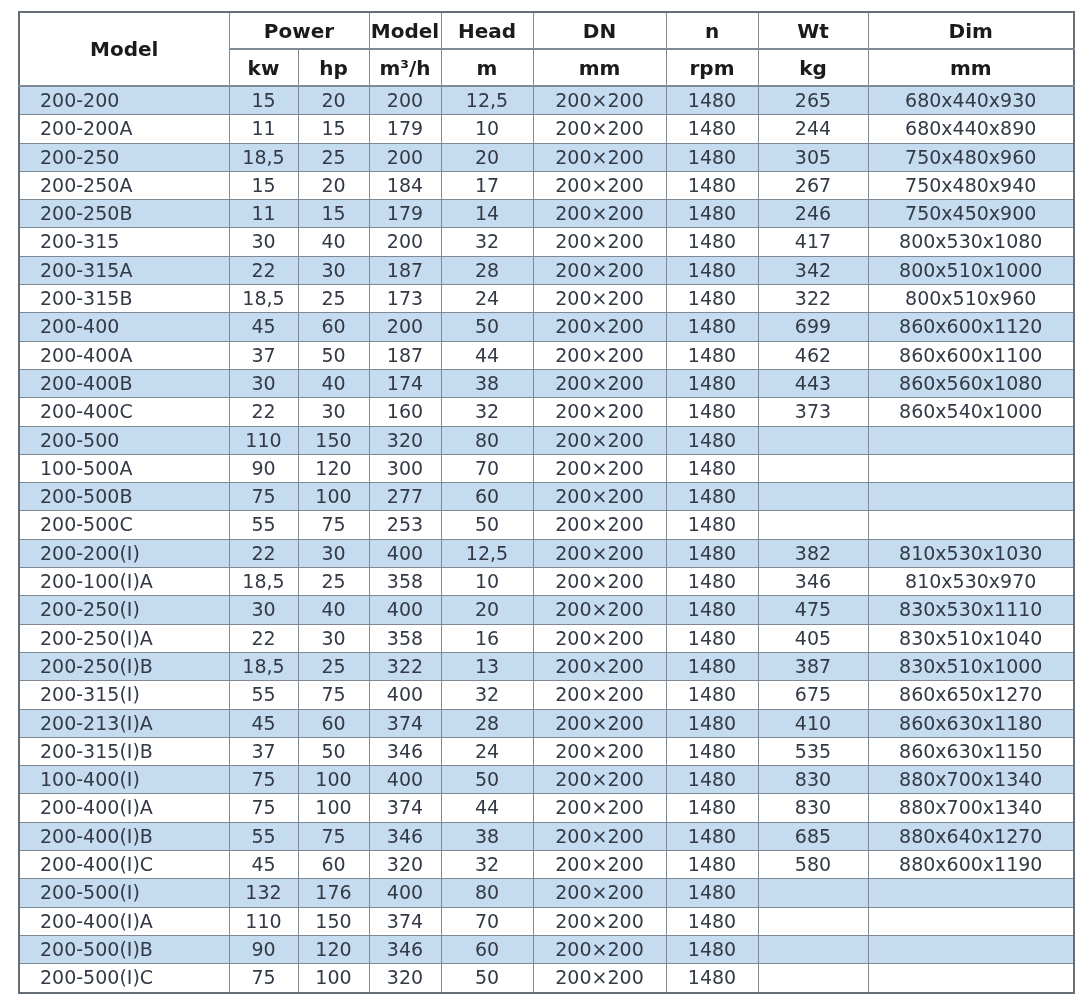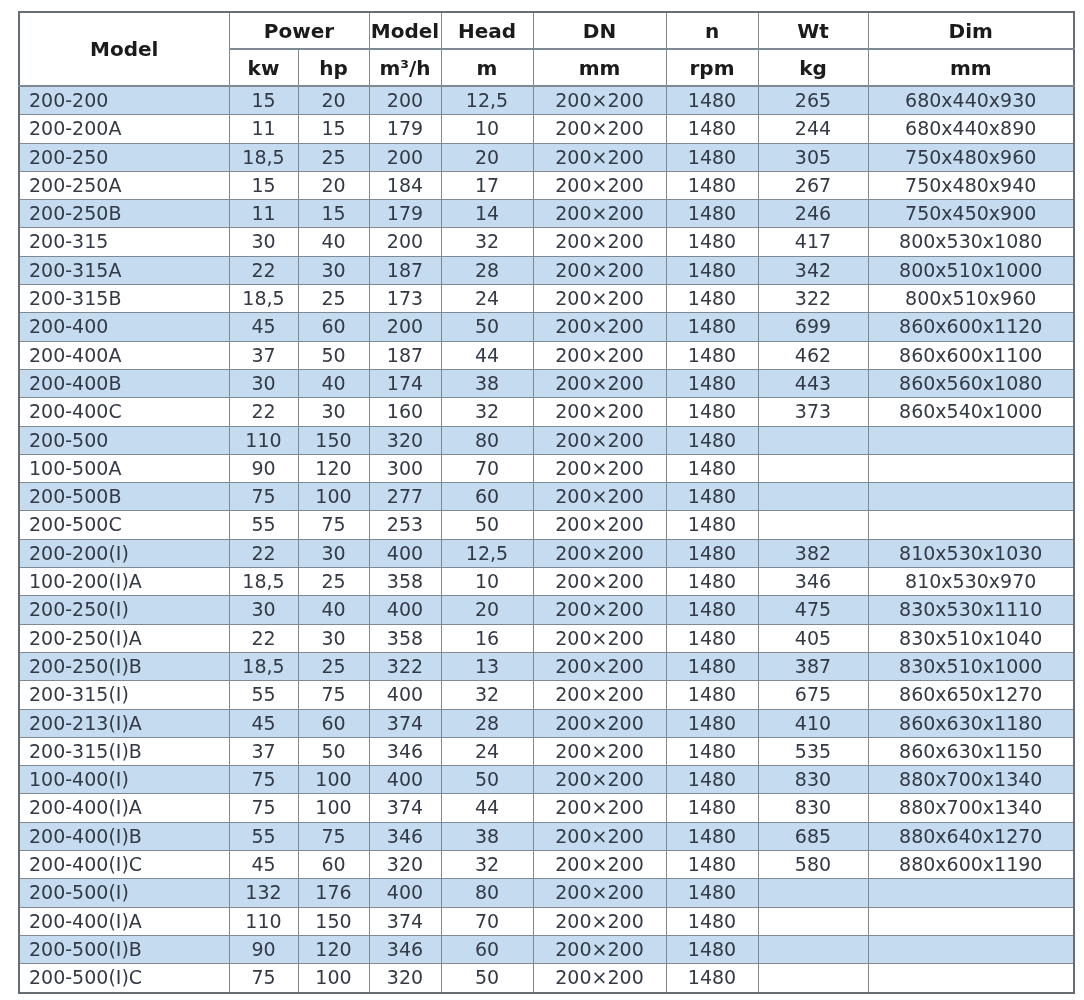--- a/index.html
+++ b/index.html
@@ -45,21 +45,21 @@
   tbody td{
     font-size:19px;
     height:27.3px;
     line-height:27.3px;
     color:var(--text);
   }
   tbody tr.blue td{background:var(--row-blue);}
   tbody tr.white td{background:var(--row-white);}
   td.model-cell{
     text-align:left;
-    padding-left:9px;
+    padding-left:20px;
   }
   
   col.c-model{width:210px;}
   col.c-kw{width:69px;}
   col.c-hp{width:71px;}
   col.c-flow{width:72px;}
   col.c-head{width:92px;}
   col.c-dn{width:133px;}
   col.c-n{width:92px;}
   col.c-wt{width:110px;}
@@ -285,21 +285,21 @@
           <td>22</td>
           <td>30</td>
           <td>400</td>
           <td>12,5</td>
           <td>200×200</td>
           <td>1480</td>
           <td>382</td>
           <td>810x530x1030</td>
         </tr>
         <tr class="white">
-          <td class="model-cell">100-200(I)A</td>
+          <td class="model-cell">200-100(I)A</td>
           <td>18,5</td>
           <td>25</td>
           <td>358</td>
           <td>10</td>
           <td>200×200</td>
           <td>1480</td>
           <td>346</td>
           <td>810x530x970</td>
         </tr>
         <tr class="blue">

